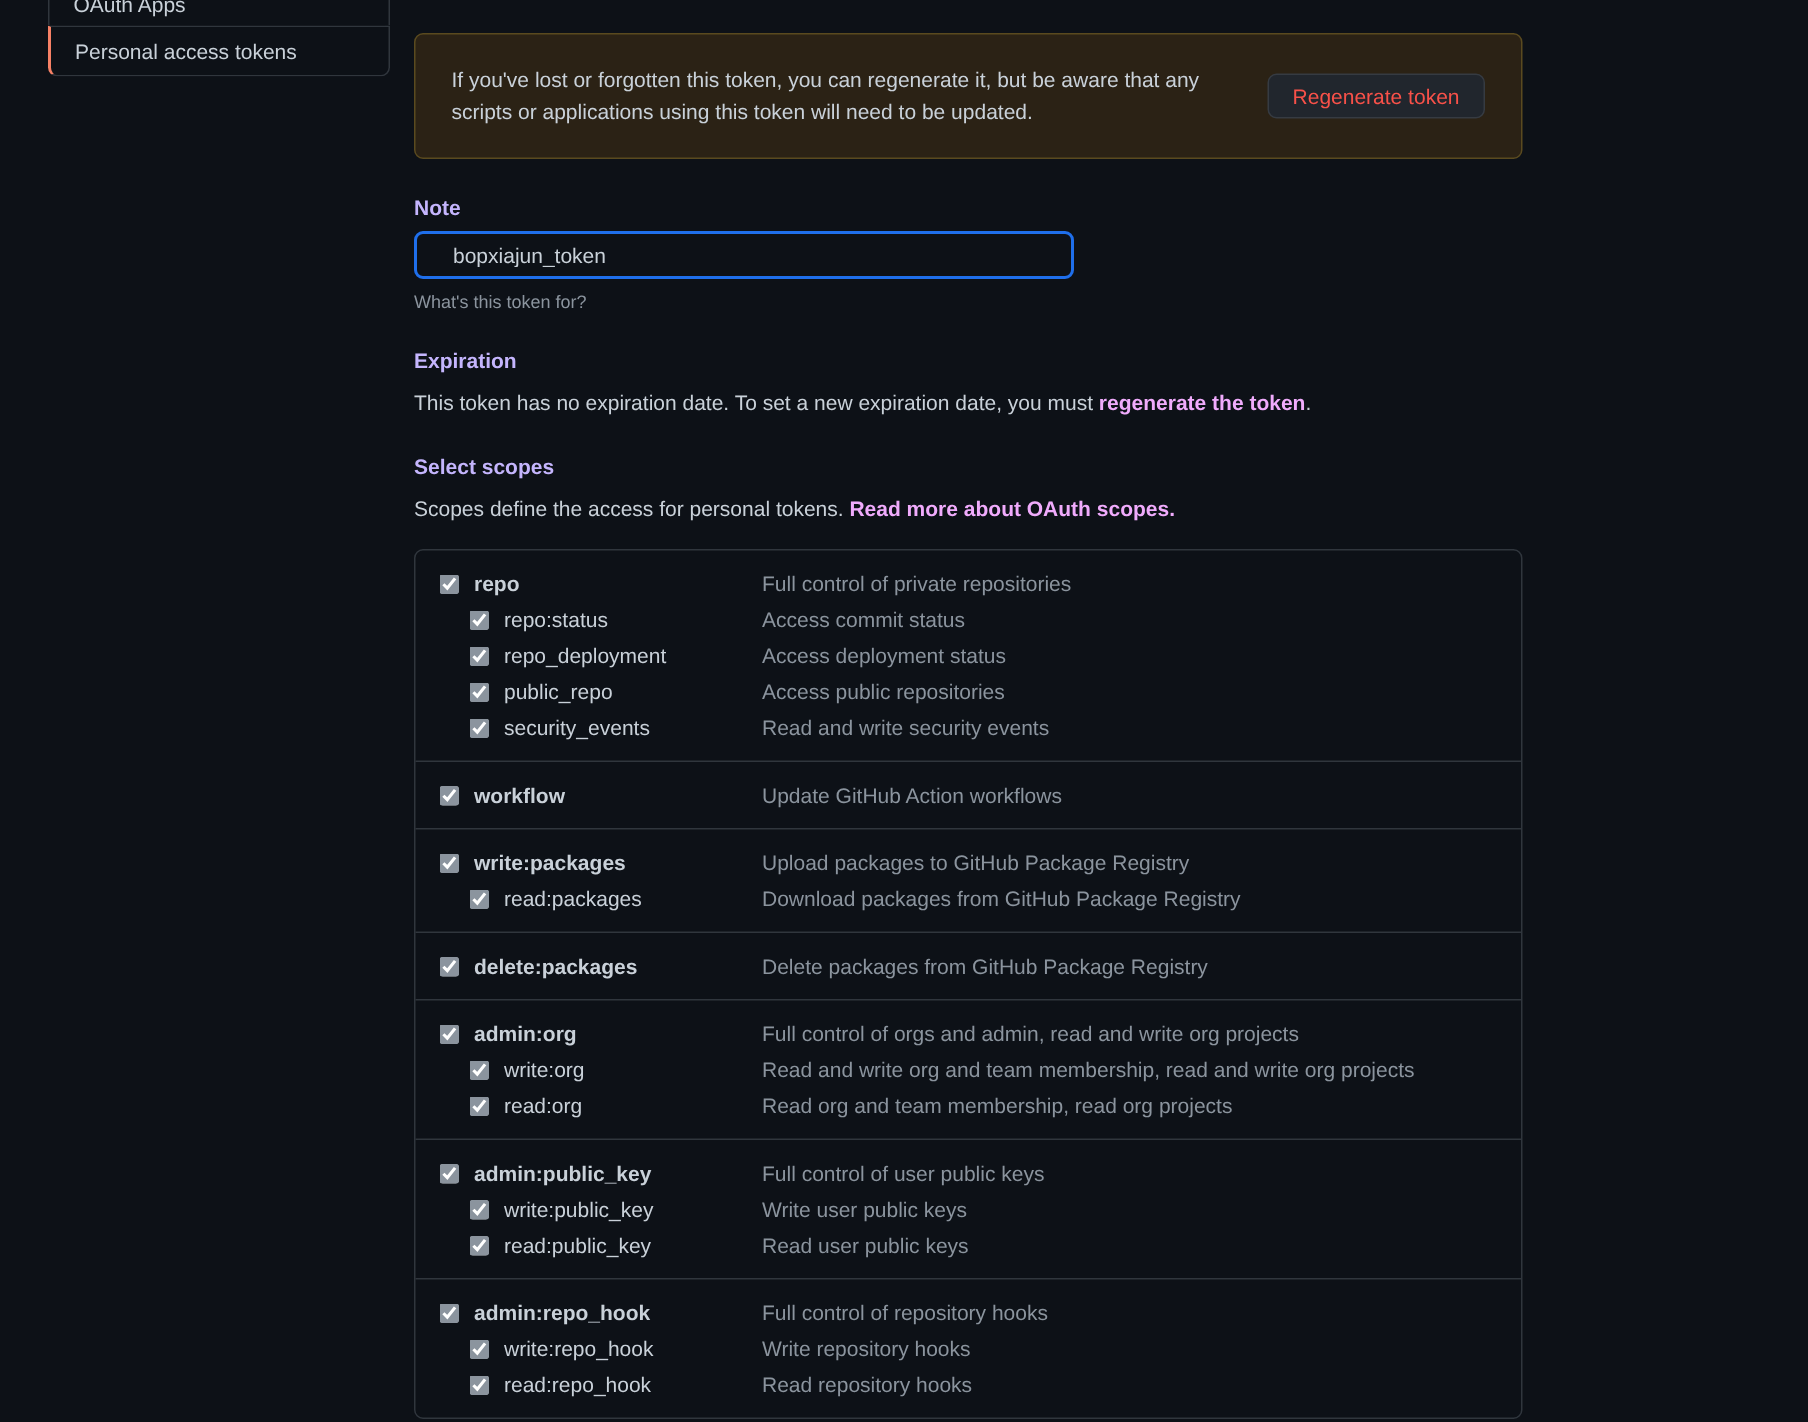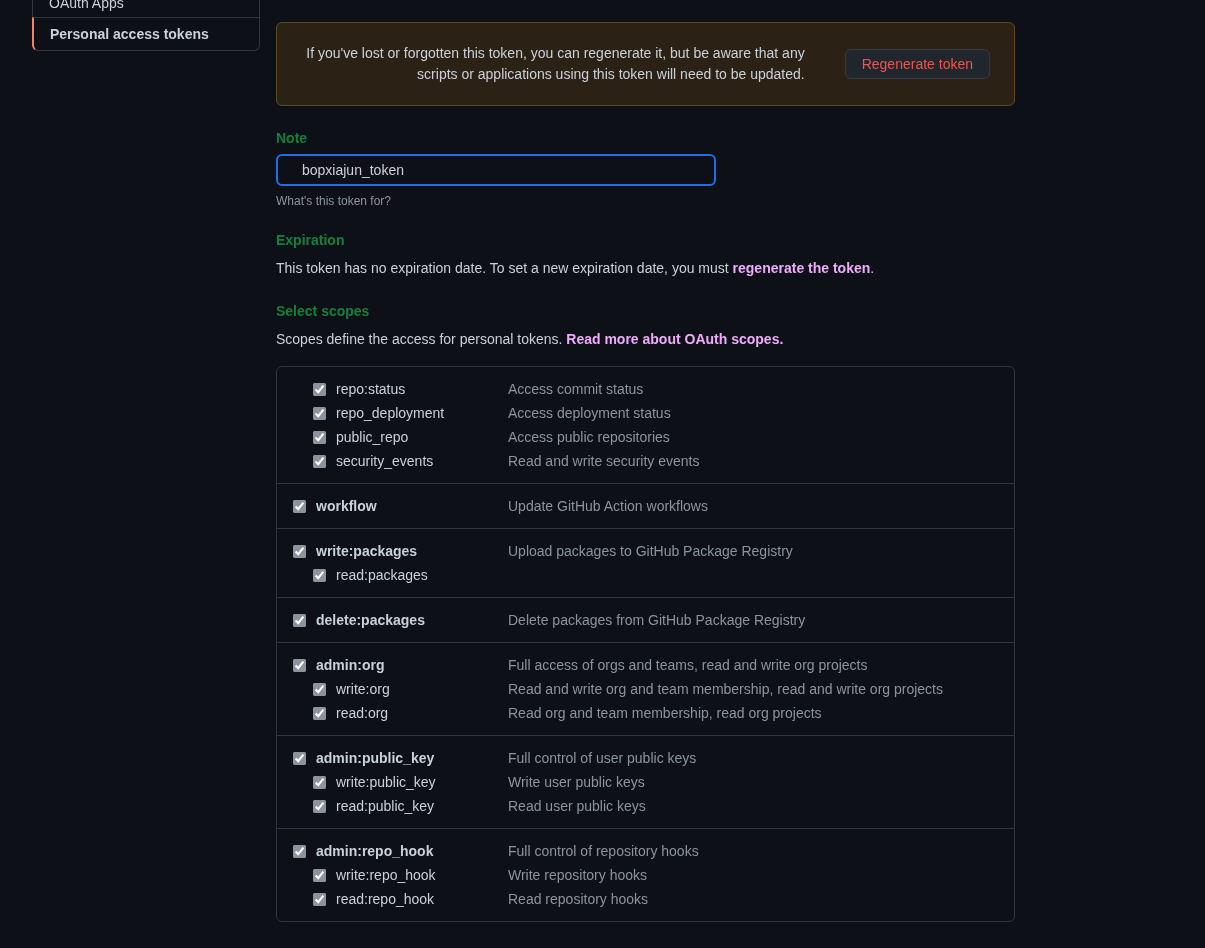--- a/index.html
+++ b/index.html
@@ -28,21 +28,20 @@
   }
   .sidebar-item.top {
     border-radius: 6px 6px 0 0;
     border-bottom: none;
     padding-top: 0;
     padding-bottom: 6px;
   }
   .sidebar-item.active {
     background: #0d1117;
     border-left: 2px solid #f78166;
-    font-weight: bold;
   }
   .main {
     flex: 1;
     padding-left: 16px;
     padding-right: 190px;
     padding-top: 0;
   }
   .alert {
     background: #2b2215;
     border: 1px solid #5a4a1f;
@@ -50,37 +49,36 @@
     padding: 20px 24px;
     display: flex;
     align-items: center;
     justify-content: space-between;
     margin-top: 22px;
   }
   .alert-text {
     color: #c9d1d9;
     line-height: 1.5;
     padding-right: 40px;
-    text-align: right;
   }
   .btn-regen {
     background: #21262d;
     border: 1px solid #363b42;
     color: #f85149;
     padding: 6px 16px;
     border-radius: 6px;
     font-size: 14px;
     font-weight: 500;
     cursor: pointer;
     white-space: nowrap;
   }
   .section { margin-top: 24px; }
   .label {
     font-weight: 600;
-    color: #15803d;
+    color: #c4b5fd;
     margin-bottom: 8px;
     display: block;
   }
   .note-input {
     width: 440px;
     background: #0d1117;
     border: 2px solid #1f6feb;
     border-radius: 6px;
     padding: 6px 24px;
     color: #c9d1d9;
@@ -165,20 +163,27 @@
       </div>
     </div>
 
     <div class="section">
       <div class="label">Select scopes</div>
       <div class="desc">
         <span>Scopes define the access for personal tokens. </span><a class="link">Read more about OAuth scopes.</a>
       </div>
       <div class="scopes-box" id="scopes-box">
           <div class="scope-group">
+            <div class="scope-row">
+              <div class="scope-left">
+                <input type="checkbox" class="scope-check" checked="" style="">
+                <span class="scope-name bold">repo</span>
+              </div>
+              <div class="scope-desc">Full control of private repositories</div>
+            </div>
             <div class="scope-row child">
               <div class="scope-left">
                 <input type="checkbox" class="scope-check" checked="" style="">
                 <span class="scope-name">repo:status</span>
               </div>
               <div class="scope-desc">Access commit status</div>
             </div>
             <div class="scope-row child">
               <div class="scope-left">
                 <input type="checkbox" class="scope-check" checked="" style="">
@@ -216,38 +221,39 @@
                 <input type="checkbox" class="scope-check" checked="" style="">
                 <span class="scope-name bold">write:packages</span>
               </div>
               <div class="scope-desc">Upload packages to GitHub Package Registry</div>
             </div>
             <div class="scope-row child">
               <div class="scope-left">
                 <input type="checkbox" class="scope-check" checked="" style="">
                 <span class="scope-name">read:packages</span>
               </div>
+              <div class="scope-desc">Download packages from GitHub Package Registry</div>
             </div>
           </div>
           <div class="scope-group">
             <div class="scope-row">
               <div class="scope-left">
                 <input type="checkbox" class="scope-check" checked="" style="">
                 <span class="scope-name bold">delete:packages</span>
               </div>
               <div class="scope-desc">Delete packages from GitHub Package Registry</div>
             </div>
           </div>
           <div class="scope-group">
             <div class="scope-row">
               <div class="scope-left">
                 <input type="checkbox" class="scope-check" checked="" style="">
                 <span class="scope-name bold">admin:org</span>
               </div>
-              <div class="scope-desc">Full access of orgs and teams, read and write org projects</div>
+              <div class="scope-desc">Full control of orgs and admin, read and write org projects</div>
             </div>
             <div class="scope-row child">
               <div class="scope-left">
                 <input type="checkbox" class="scope-check" checked="" style="">
                 <span class="scope-name">write:org</span>
               </div>
               <div class="scope-desc">Read and write org and team membership, read and write org projects</div>
             </div>
             <div class="scope-row child">
               <div class="scope-left">

